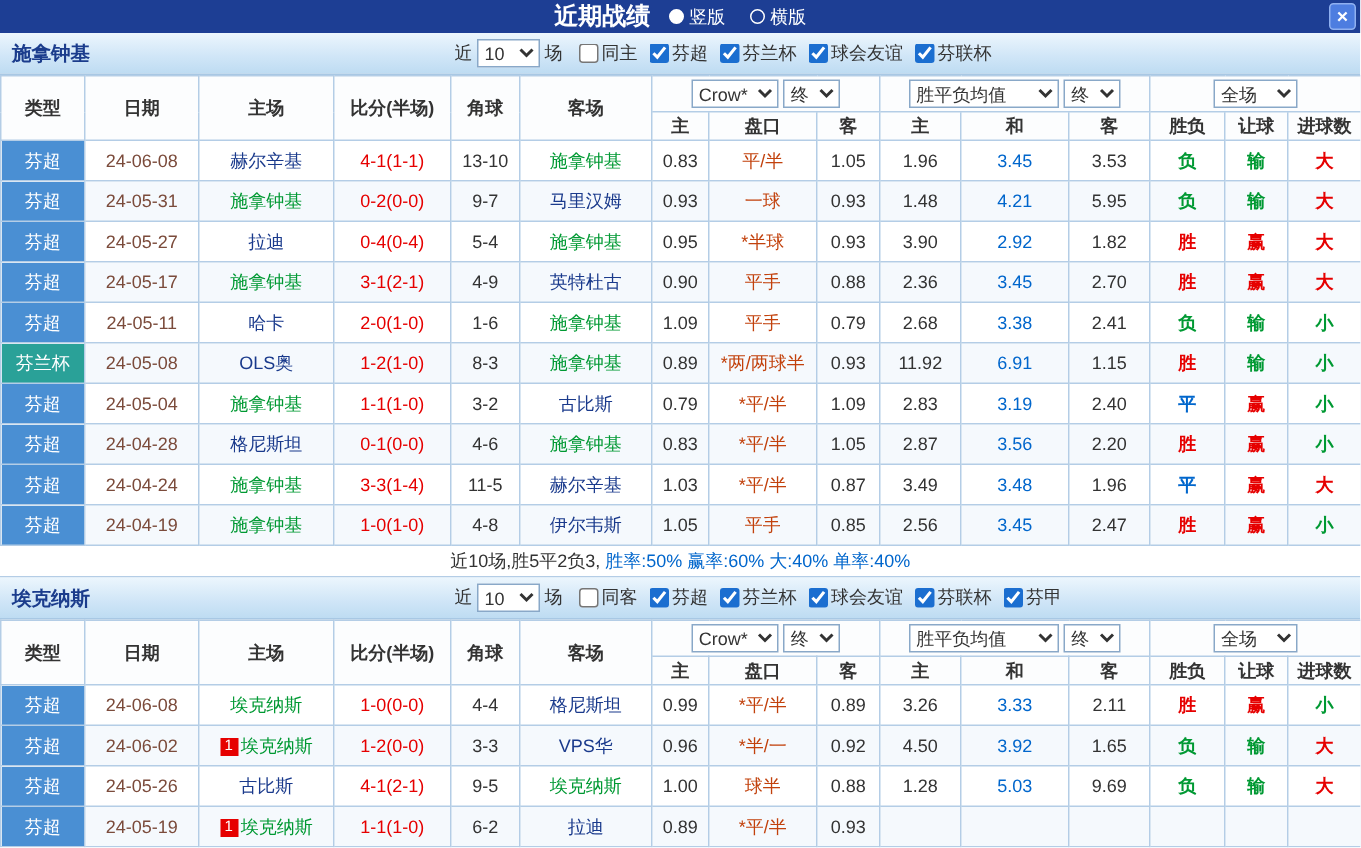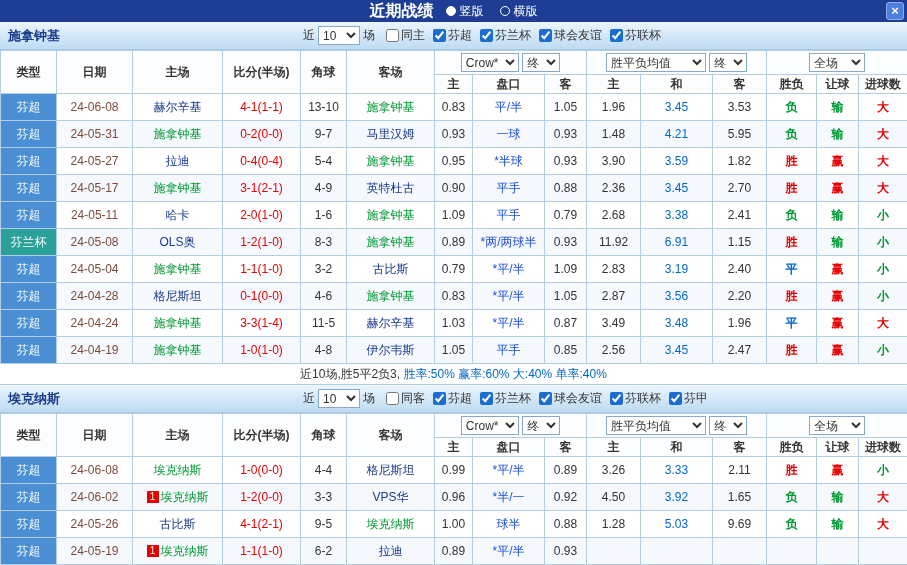--- a/index.html
+++ b/index.html
@@ -32,21 +32,21 @@
   .grphead { font-weight: normal; }
   tbody td { height: 27px; color: #333; background: #fff; }
   tbody tr:nth-child(even) td { background: #f5f9fd; }
   .league-cell { color: #fff; }
   .date-cell { color: #7b4b3b; }
   .score-cell { color: #e60000; }
   .corners-cell { color: #333; }
   .team { cursor: pointer; }
   .team.subject { color: #009933; }
   .team.opp { color: #1a3a8c; }
-  .hcap-cell { color: #1d4ed8; }
+  .hcap-cell { color: #c2410c; }
   .draw-cell { color: #0066cc; }
   .odds-cell { color: #333; }
   .result-cell { font-weight: bold; }
   .summary { height: 21px; line-height: 21px; text-align: center; font-size: 12px; border-bottom: 1px solid #b4cde6; background: #fff; }
   .badge { display: inline-block; background: #e60000; color: #fff; font-size: 10px; line-height: 12px; width: 12px; height: 12px; margin-right: 2px; vertical-align: 1px; }
 </style>
 </head>
 <body>
 
 <div class="app">
@@ -176,21 +176,21 @@
             <td class="league-cell" style="background: rgb(74, 143, 211);">芬超</td>
             <td class="date-cell">24-05-27</td>
             <td class="team-cell"><span class="team opp">拉迪</span></td>
             <td class="score-cell">0-4(0-4)</td>
             <td class="corners-cell">5-4</td>
             <td class="team-cell"><span class="team subject">施拿钟基</span></td>
             <td class="odds-cell">0.95</td>
             <td class="hcap-cell">*半球</td>
             <td class="odds-cell">0.93</td>
             <td class="odds-cell">3.90</td>
-            <td class="draw-cell">3.59</td>
+            <td class="draw-cell">2.92</td>
             <td class="odds-cell">1.82</td>
             <td class="result-cell" style="color: rgb(230, 0, 0);">胜</td>
             <td class="result-cell" style="color: rgb(230, 0, 0);">赢</td>
             <td class="result-cell" style="color: rgb(230, 0, 0);">大</td>
           </tr>
           <tr class="match-row">
             <td class="league-cell" style="background: rgb(74, 143, 211);">芬超</td>
             <td class="date-cell">24-05-17</td>
             <td class="team-cell"><span class="team subject">施拿钟基</span></td>
             <td class="score-cell">3-1(2-1)</td>

